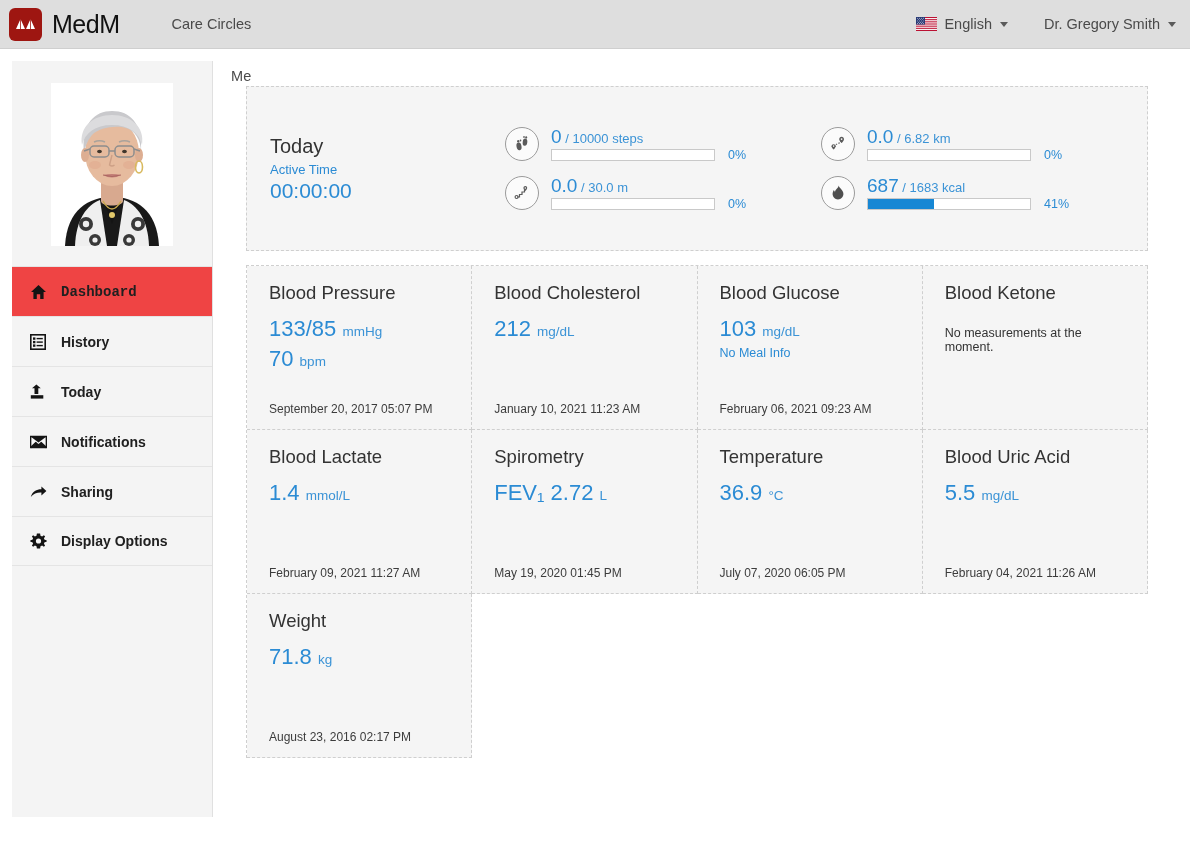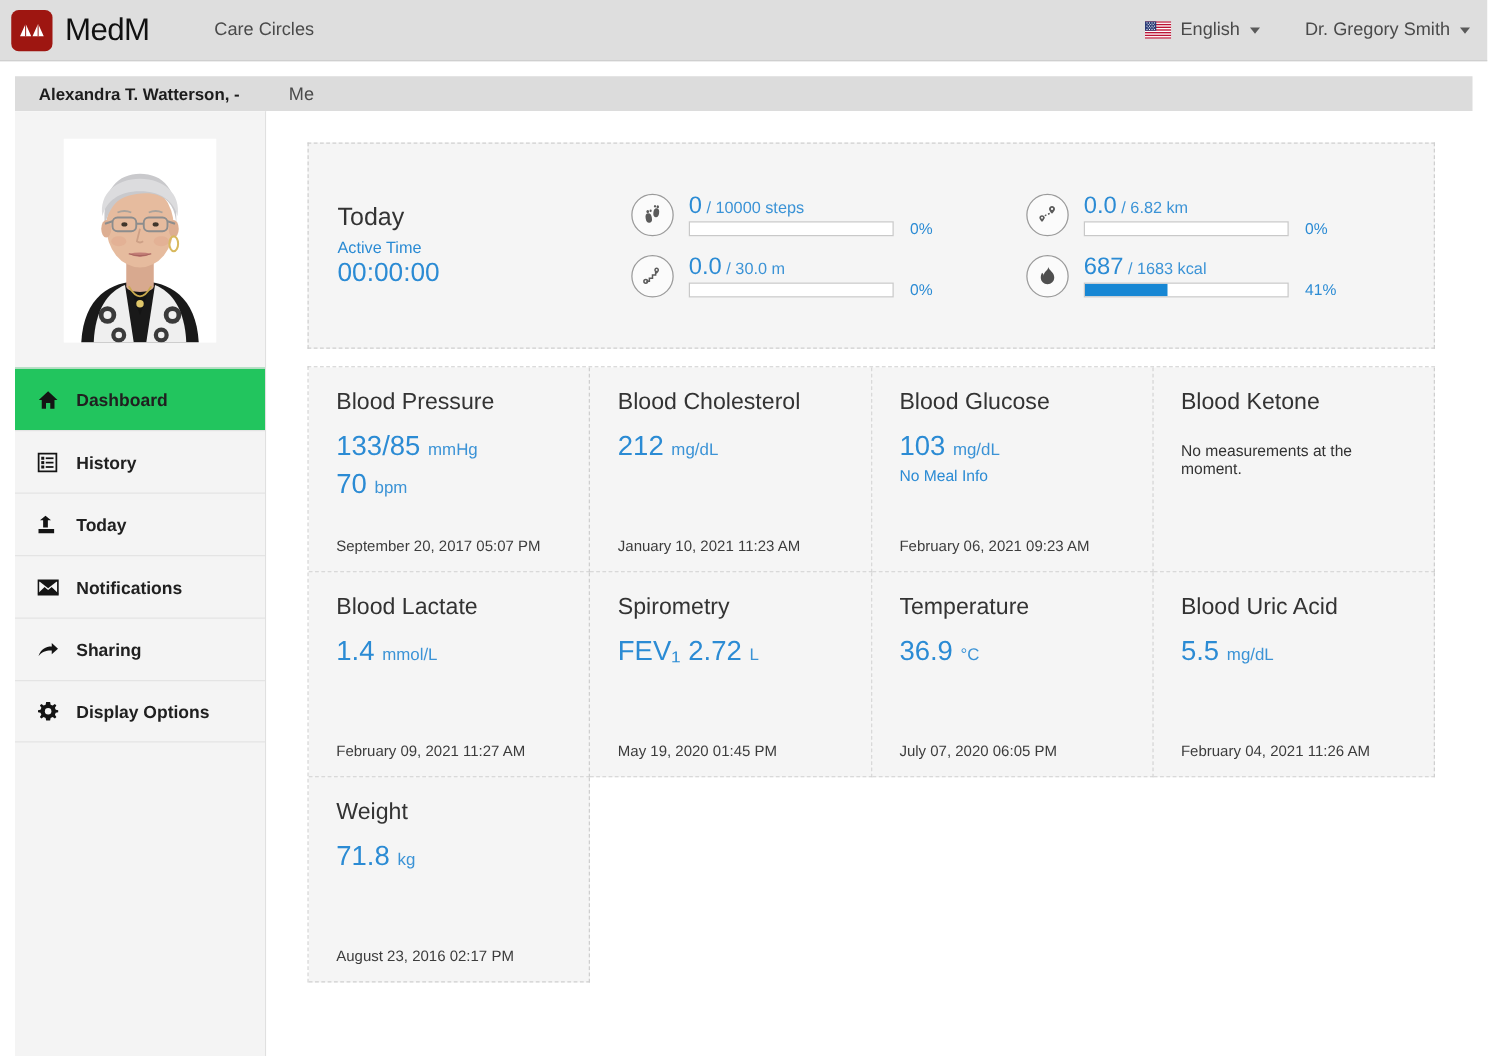--- a/index.html
+++ b/index.html
@@ -103,21 +103,21 @@
     display: flex; align-items: center;
     gap: 14px;
     padding-left: 17px;
     border-top: 1px solid #e4e4e4;
     cursor: pointer;
     font-size: 14px;
     color: #202020;
     font-weight: bold;
   }
   .nav-item:last-of-type { border-bottom: 1px solid #e4e4e4; }
-  .nav-item.active { background: #22c55e; }
+  .nav-item.active { background: #ef4444; font-family: Liberation Mono, monospace; }
   .nav-ico {
     width: 18px; height: 18px;
     display: flex; align-items: center; justify-content: center;
     flex: 0 0 18px;
   }
 
   
   .content {
     flex: 1;
     padding: 25px 33px 0 33px;
@@ -287,23 +287,20 @@
     </div>
     <div class="nav-drop">
       <span>Dr. Gregory Smith</span>
       <span class="caret"></span>
     </div>
   </div>
 </div>
 
 <div class="page">
 
-  <div class="patient-bar">
-    <span class="patient-name">Alexandra T. Watterson, -</span>
-  </div>
 
   <div class="body-wrap">
 
     <div class="sidebar">
       <div class="avatar-wrap">
         <svg class="avatar" viewBox="0 0 122 163" aria-hidden="true">
           <rect width="122" height="163" fill="#ffffff"></rect>
 
           <path d="M14 163 C16 126 38 114 61 114 C84 114 106 126 108 163 Z" fill="#191919"></path>
 

